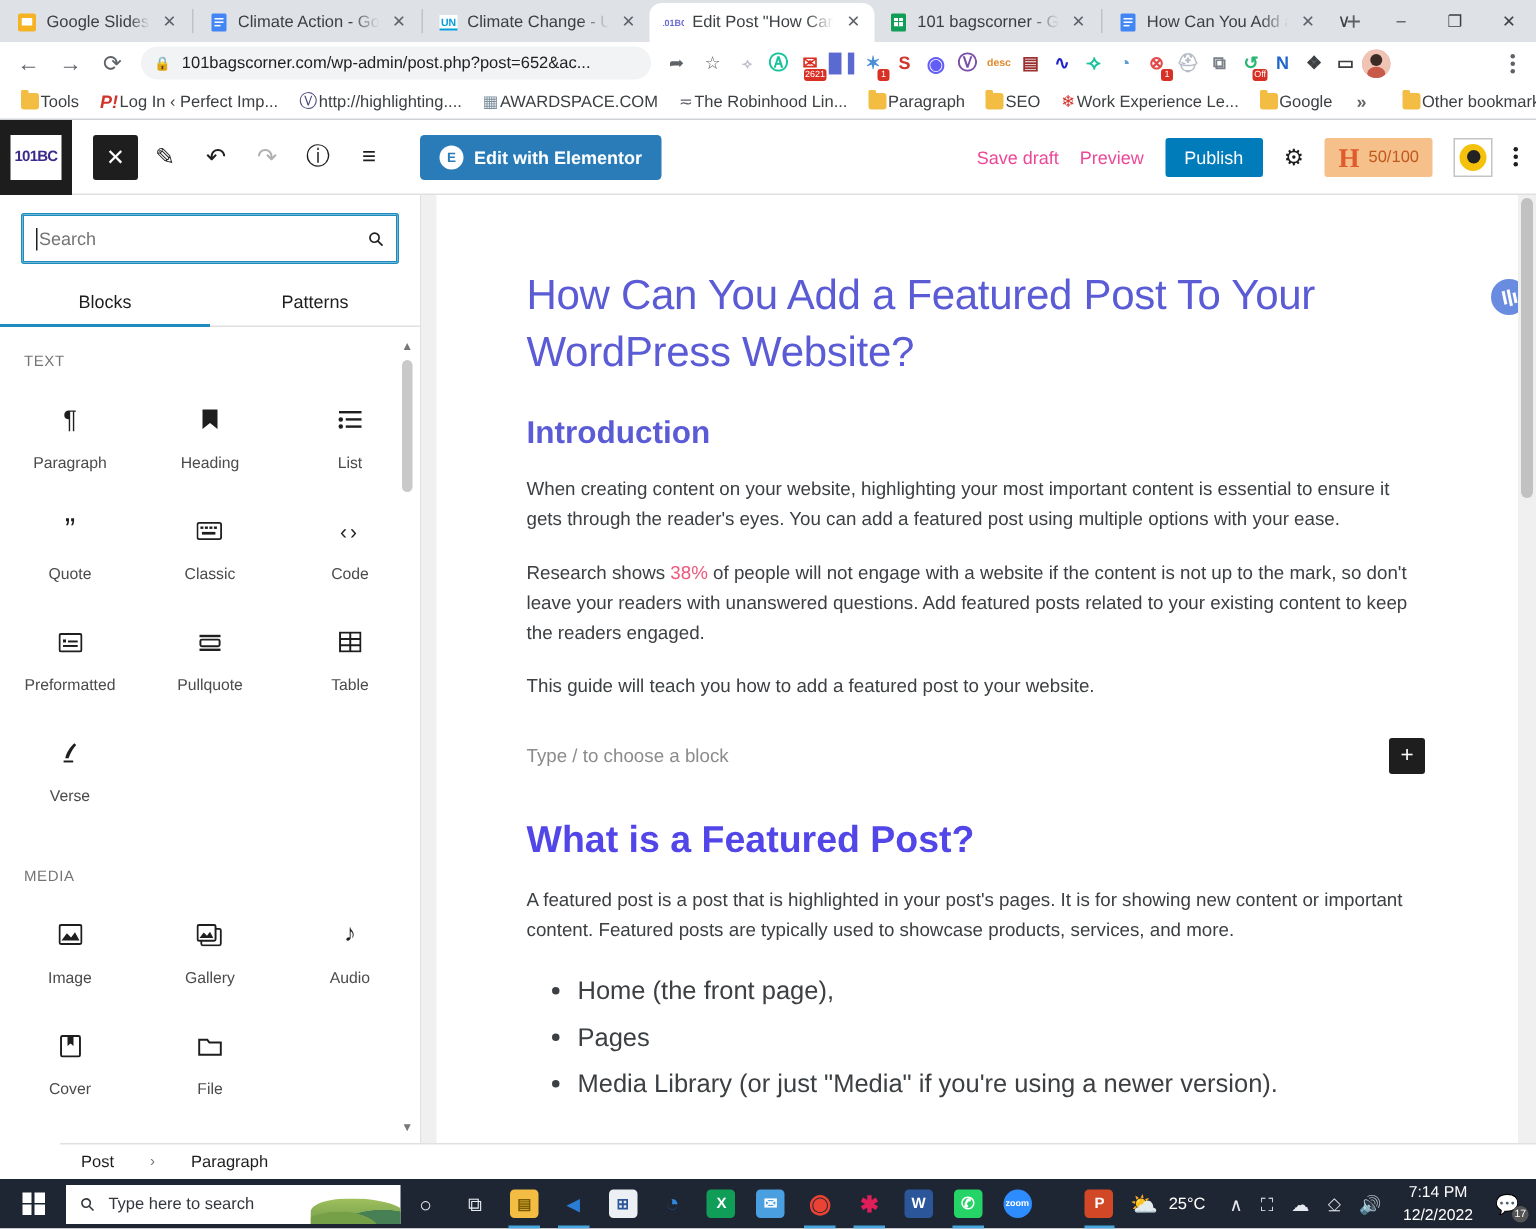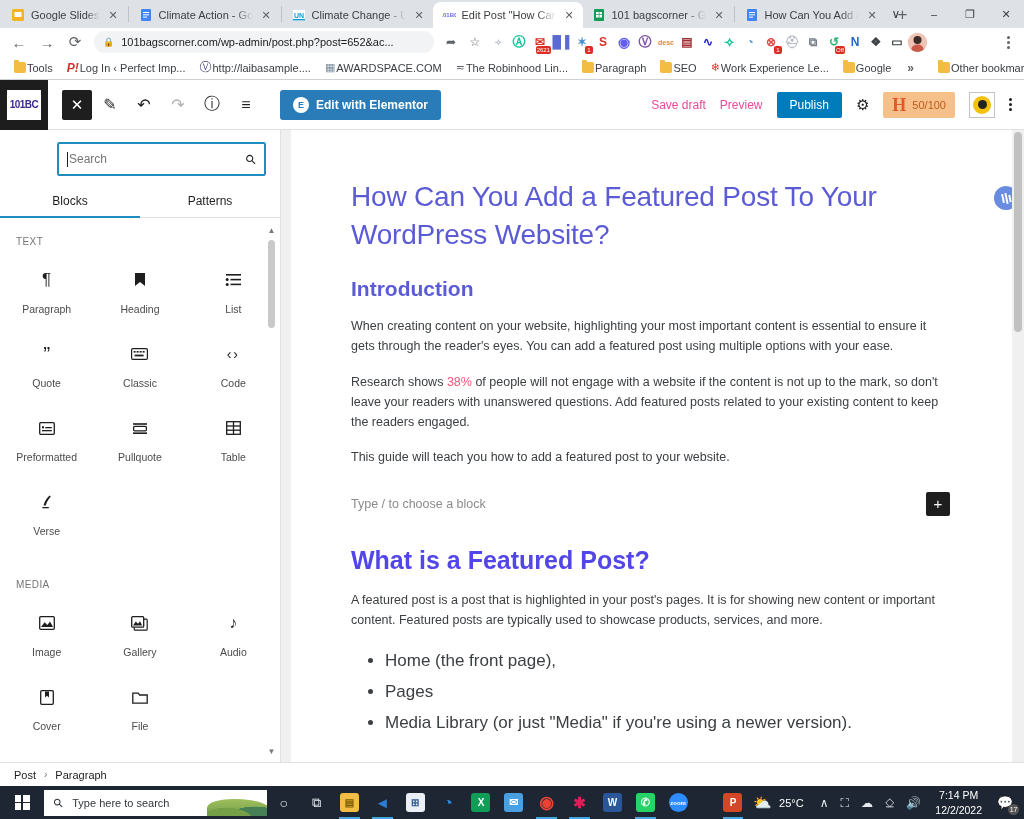--- a/index.html
+++ b/index.html
@@ -119,21 +119,21 @@
             align-items:center;justify-content:center;}
   .av-dot i { width:9px;height:9px;border-radius:50%;background:#222;display:block;}
   .hdr-kebab { display:flex; flex-direction:column; gap:2px; align-items:center; }
   .hdr-kebab i { width:3px;height:3px;background:#1e1e1e;border-radius:50%;display:block;}
 
   .wp-body { flex:1 1 auto; display:flex; overflow:hidden; position:relative;}
 
   
   .inserter { width: 281px; flex:0 0 281px; background:#fff; border-right:1px solid #e0e0e0;
               display:flex; flex-direction:column; overflow:hidden;}
-  .srchwrap { padding: 12px 14px 8px 14px; margin-left: 43px; }
+  .srchwrap { padding: 12px 14px 8px 14px; }
   .srch { height:34px; border:1px solid #1e8cbe; box-shadow:0 0 0 1px #1e8cbe inset;
           border-radius:2px; display:flex; align-items:center; padding:0 9px;
           font-size:12px; color:#757575; background:#fff; position:relative;}
   .srch .caret { width:1px; height:15px; background:#1e1e1e; margin-right:1px; }
   .srch .sicon { margin-left:auto; font-size:13px; color:#1e1e1e; transform: rotate(-45deg);}
   .ins-tabs { display:flex; border-bottom:1px solid #e0e0e0; }
   .ins-tab { flex:1 1 50%; text-align:center; font-size:12px; padding:10px 0 9px;
              color:#1e1e1e; position:relative; }
   .ins-tab.active { color:#1e1e1e; font-weight:normal; }
   .ins-tab.active::after { content:""; position:absolute; left:0; right:0; bottom:-1px;
@@ -173,21 +173,21 @@
   .bullets li { font-size:17px; line-height:1.82; color:#3c4043; }
   .float-badge { position:absolute; right:-6px; top:56px; width:24px; height:24px;
      border-radius:50%; background:#6a8ce0; color:#fff; display:flex; align-items:center;
      justify-content:center; font-size:11px; font-weight:bold; font-family:"Liberation Serif",serif;}
   .canvas-sb { position:absolute; right:0; top:0; bottom:0; width:12px; background:#f0f0f0;}
   .canvas-sb .thumb { position:absolute; left:2px; top:2px; width:8px; height:200px;
                       background:#c1c1c1; border-radius:4px;}
 
   
   .wp-foot { height:24px; border-top:1px solid #e0e0e0; display:flex; align-items:center;
-             padding-left:14px; gap:8px; font-size:11px; color:#1e1e1e; background:#fff;}
+             padding-left:14px; gap:24px; font-size:11px; color:#1e1e1e; background:#fff;margin-left:40px;}
   .wp-foot .sep { color:#757575; font-size:10px; }
 
   
   .taskbar { position:absolute; left:0; bottom:0; width:1024px; height:33px;
              background:#1f2633; display:flex; align-items:center; }
   .start { width:46px; height:33px; display:flex; align-items:center; justify-content:center;}
   .winlogo { width:15px; height:15px; display:grid; grid-template-columns:1fr 1fr;
              grid-template-rows:1fr 1fr; gap:1.6px;}
   .winlogo i { background:#fff; display:block;}
   .tsearch { width:230px; height:26px; background:#ffffff; display:flex; align-items:center;
@@ -348,21 +348,21 @@
     <div class="bm">
       <span class="folder"></span>
       <span class="bmlabel">Tools</span>
     </div>
     <div class="bm">
       <span style="color:#d0342c;font-weight:bold;font-style:italic;font-size:12px">P!</span>
       <span class="bmlabel">Log In ‹ Perfect Imp...</span>
     </div>
     <div class="bm">
       <span style="color:#4a4a7a;font-size:12px">Ⓥ</span>
-      <span class="bmlabel">http://laibasample....</span>
+      <span class="bmlabel">http://highlighting....</span>
     </div>
     <div class="bm">
       <span style="color:#7a8f9e;font-size:11px">▦</span>
       <span class="bmlabel">AWARDSPACE.COM</span>
     </div>
     <div class="bm">
       <span style="color:#5f6368;font-size:11px">≂</span>
       <span class="bmlabel">The Robinhood Lin...</span>
     </div>
     <div class="bm">

